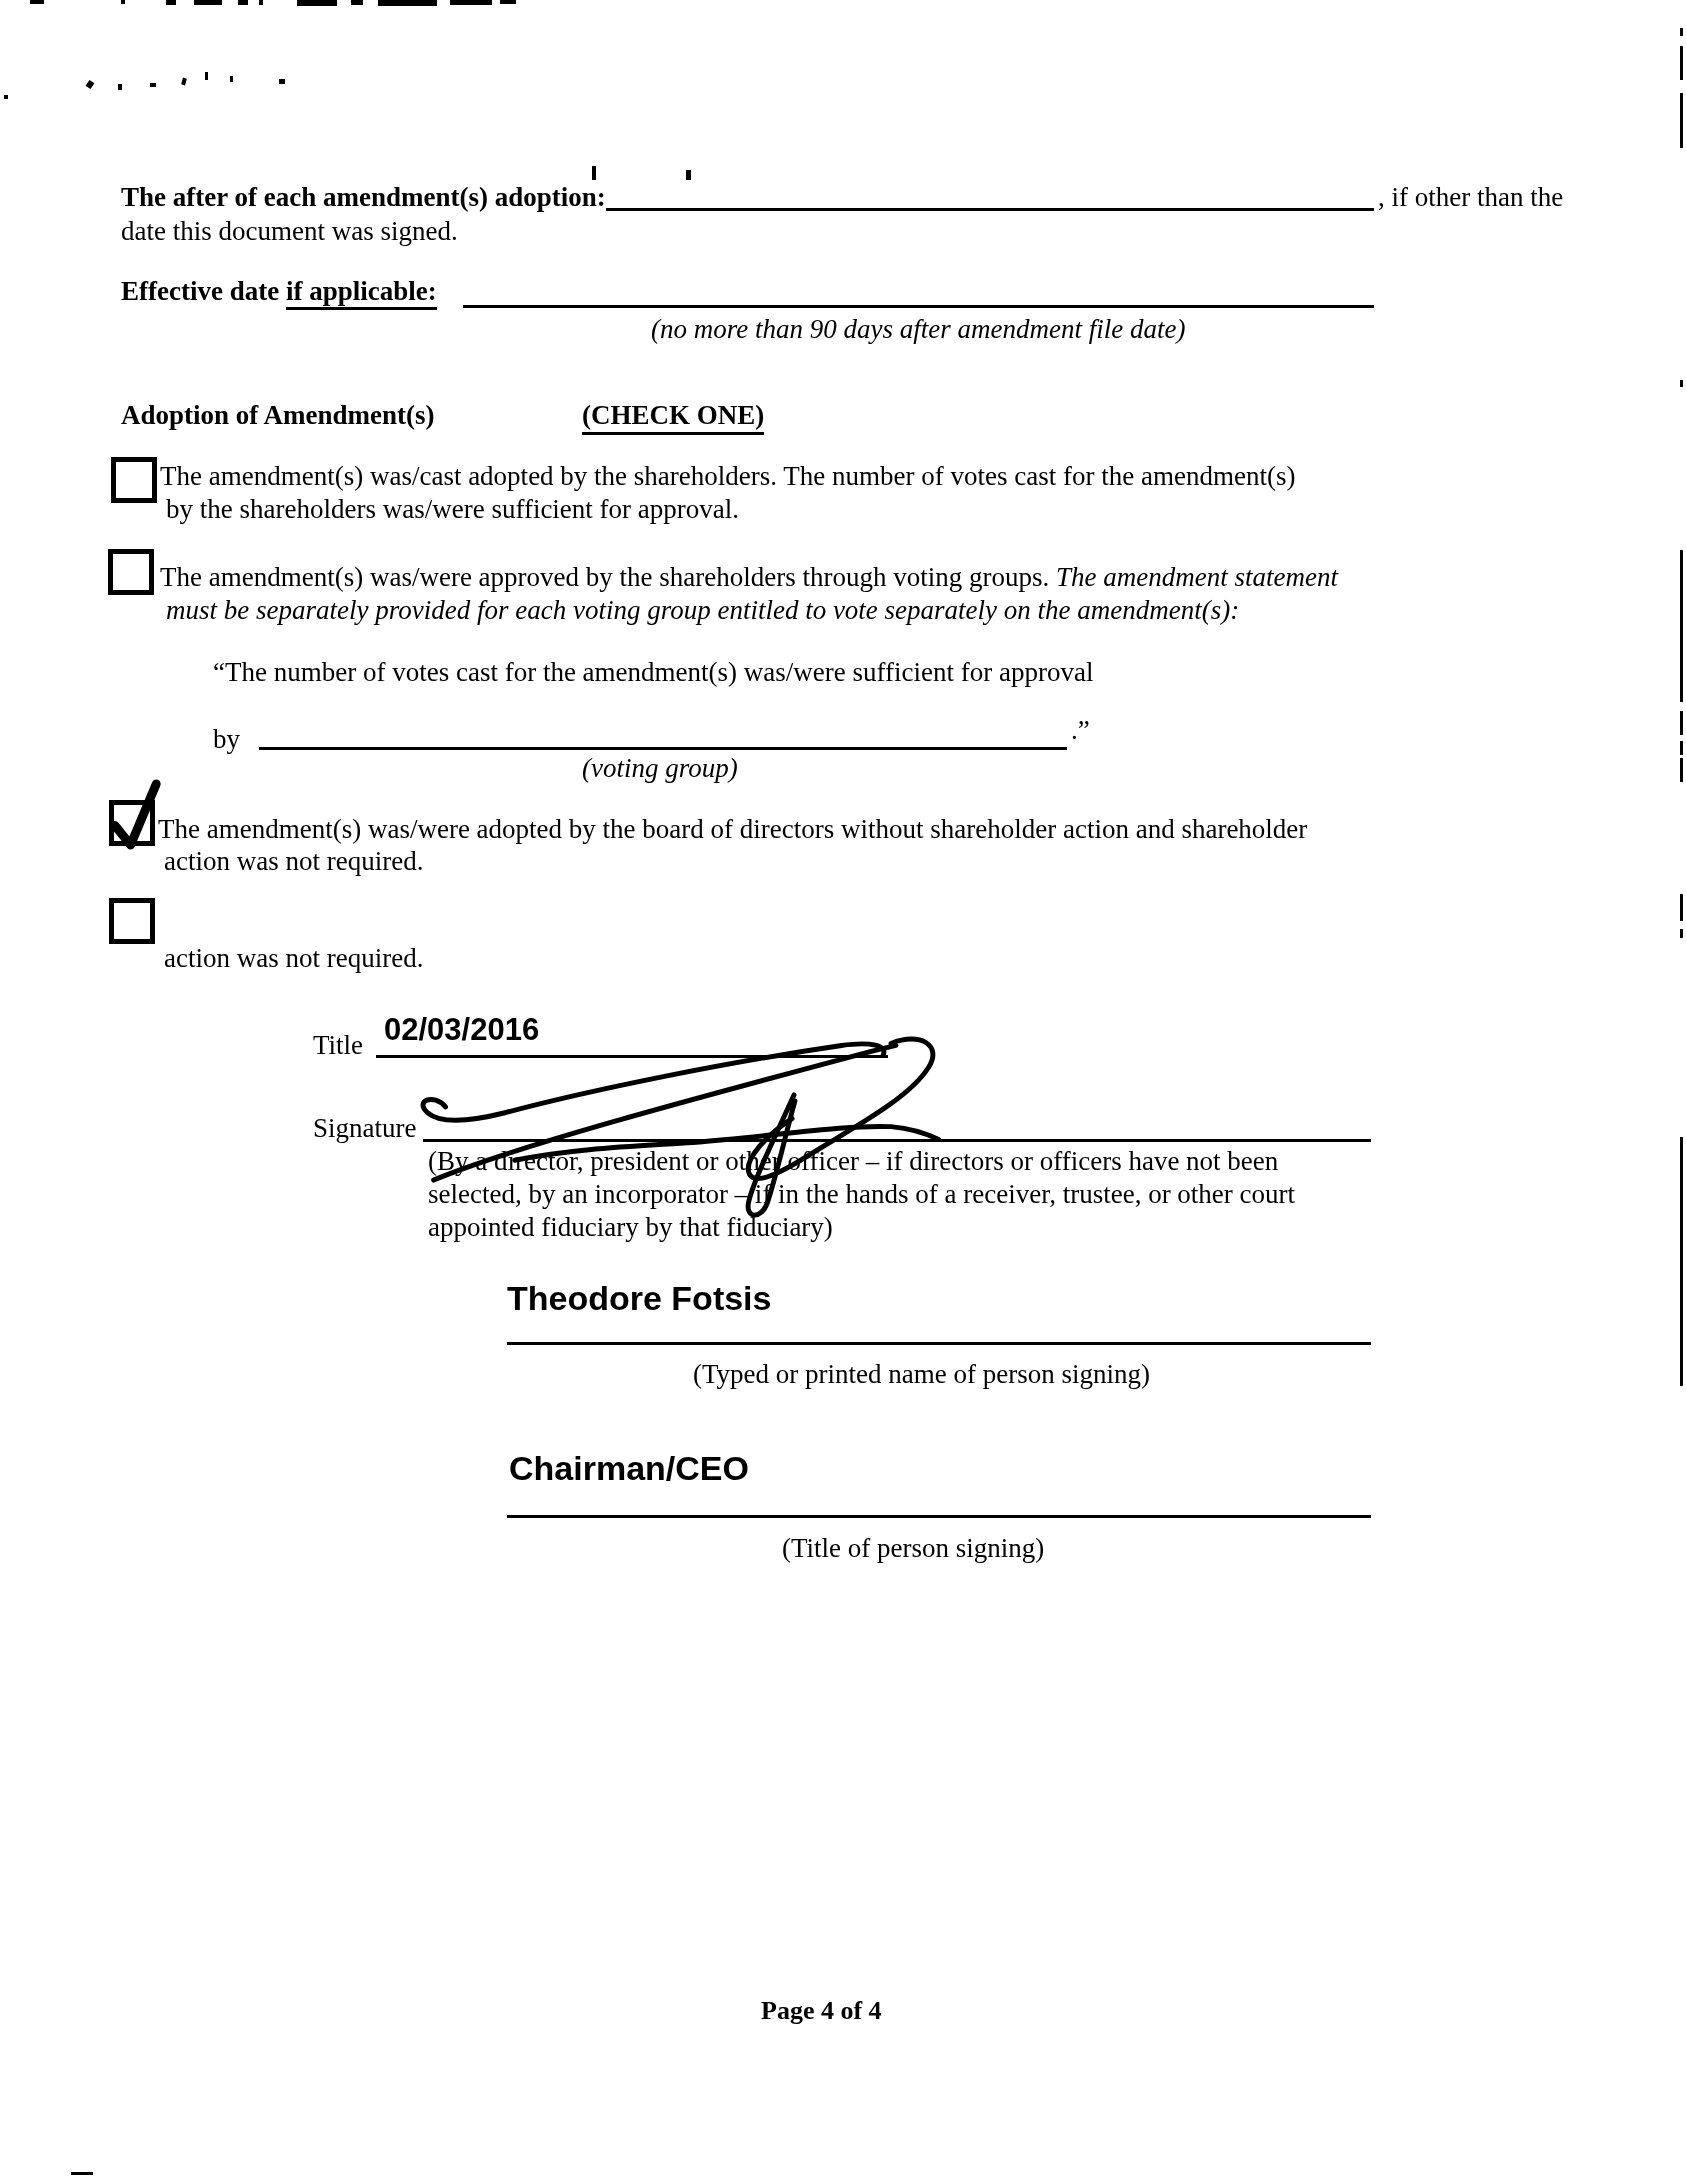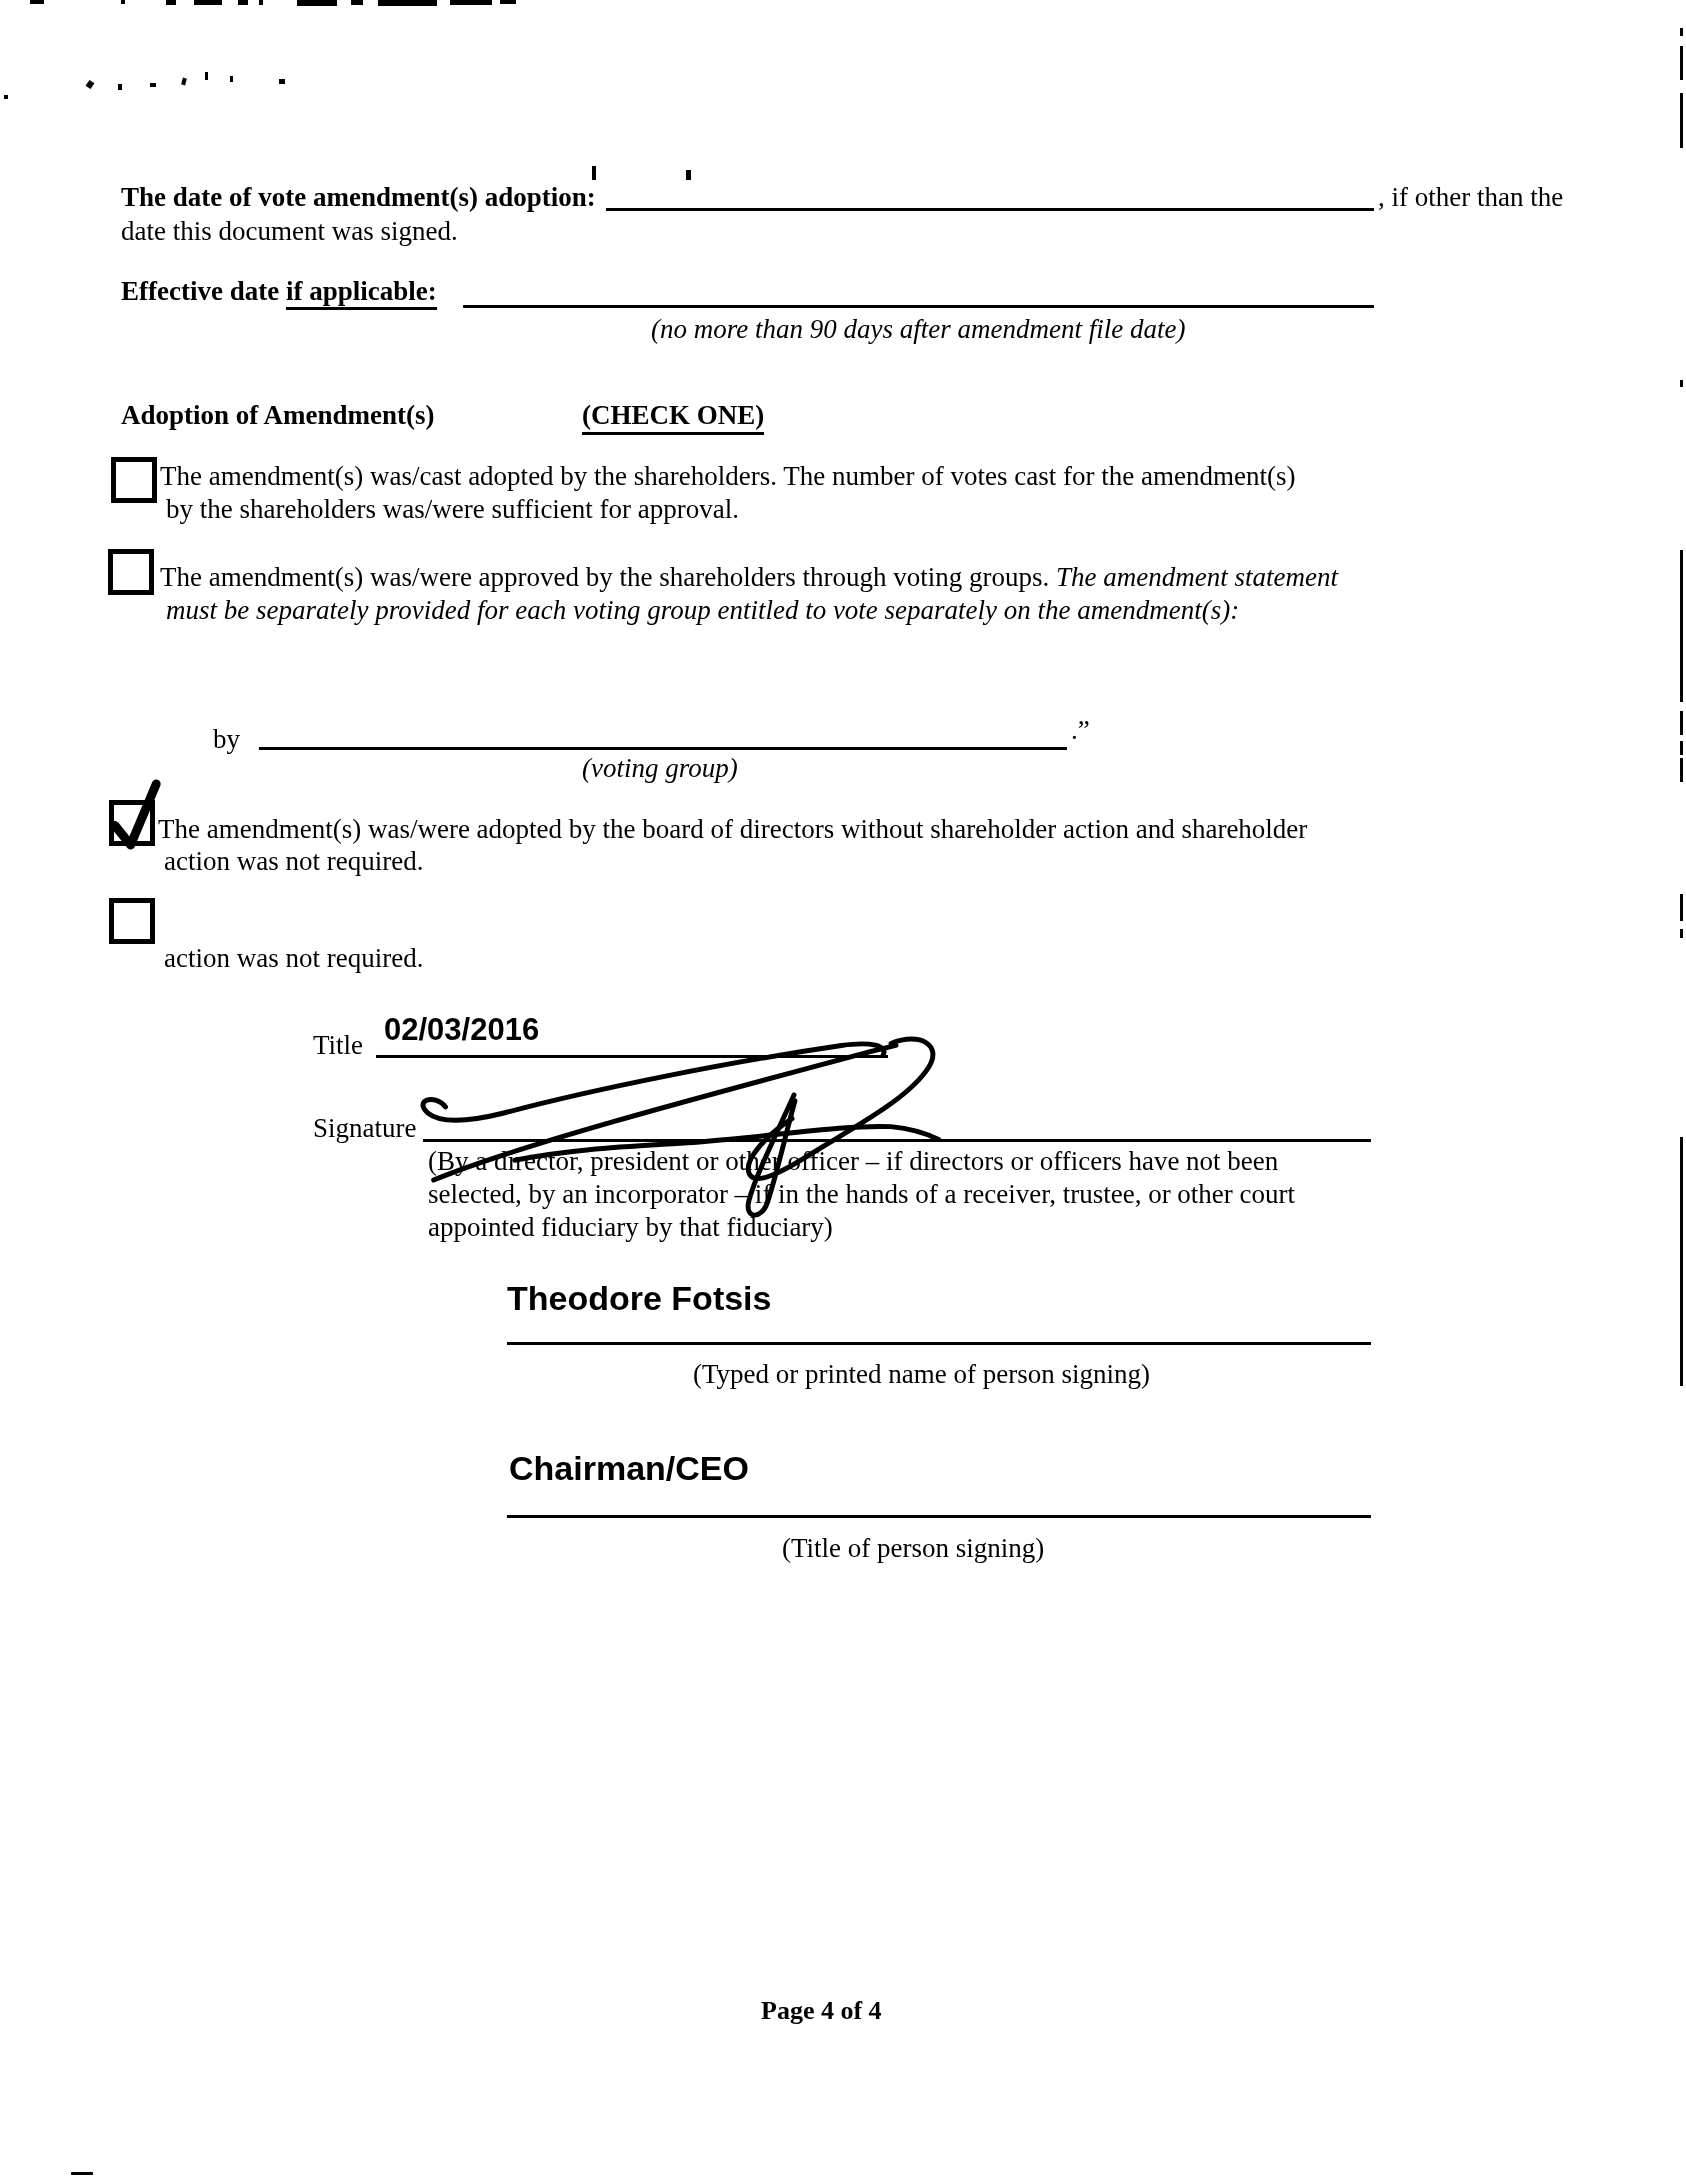--- a/index.html
+++ b/index.html
@@ -64,40 +64,41 @@
     <div class="edge-dash" style="top:894px;height:27px"></div>
     <div class="edge-dash" style="top:929px;height:9px"></div>
     <div class="edge-dash" style="top:1137px;height:249px"></div>
   </div>
 
   <div>
     <div class="artifact" style="left:592px;top:166px;width:4px;height:14px"></div>
     <div class="artifact" style="left:686px;top:170px;width:5px;height:10px"></div>
   </div>
 
-  <div class="t bold" style="left:121px;top:182px">The date of vote amendment(s) adoption:</div>
+  <div class="t bold" style="left:121px;top:182px">The after of each amendment(s) adoption:</div>
   <div class="hline" style="left:606px;top:208px;width:768px"></div>
   <div class="t" style="left:1378px;top:182px">, if other than the</div>
   <div class="t" style="left:121px;top:216px">date this document was signed.</div>
 
   <div class="t bold" style="left:121px;top:276px"><span>Effective date </span><span class="ulab">if applicable:</span></div>
   <div class="hline" style="left:463px;top:305px;width:911px"></div>
   <div class="t ital" style="left:651px;top:314px">(no more than 90 days after amendment file date)</div>
 
   <div class="t bold" style="left:121px;top:400px">Adoption of Amendment(s)</div>
   <div class="t bold ulab" style="left:582px;top:400px">(CHECK ONE)</div>
 
   <div class="checkbox" style="left:111px;top:457px"></div>
   <div class="t" style="left:160px;top:461px">The amendment(s) was/cast adopted by the shareholders.  The number of votes cast for the amendment(s)</div>
   <div class="t" style="left:166px;top:494px">by the shareholders was/were sufficient for approval.</div>
 
   <div class="checkbox" style="left:108px;top:549px"></div>
   <div class="t" style="left:160px;top:562px"><span>The amendment(s) was/were approved by the shareholders through voting groups.  </span><span class="ital">The amendment statement</span></div>
   <div class="t ital" style="left:166px;top:595px">must be separately provided for each voting group entitled to vote separately on the amendment(s):</div>
 
+  <div class="t" style="left:213px;top:657px">“The number of votes cast for the amendment(s) was/were sufficient for approval</div>
   <div class="t" style="left:213px;top:724px">by</div>
   <div class="hline" style="left:259px;top:747px;width:808px"></div>
   <div class="t" style="left:1071px;top:715px">.”</div>
   <div class="t ital" style="left:582px;top:753px">(voting group)</div>
 
   <div class="checkbox" style="left:109px;top:800px"></div>
   <svg style="left:103px;top:774px" width="69" height="83" viewBox="0 0 70 84">
     <path d="M12 52 L28 72 L54 10" fill="none" stroke="#000" stroke-width="9" stroke-linecap="round" stroke-linejoin="round"></path>
   </svg>
   <div class="t" style="left:158px;top:814px">The amendment(s) was/were adopted by the board of directors without shareholder action and shareholder</div>

